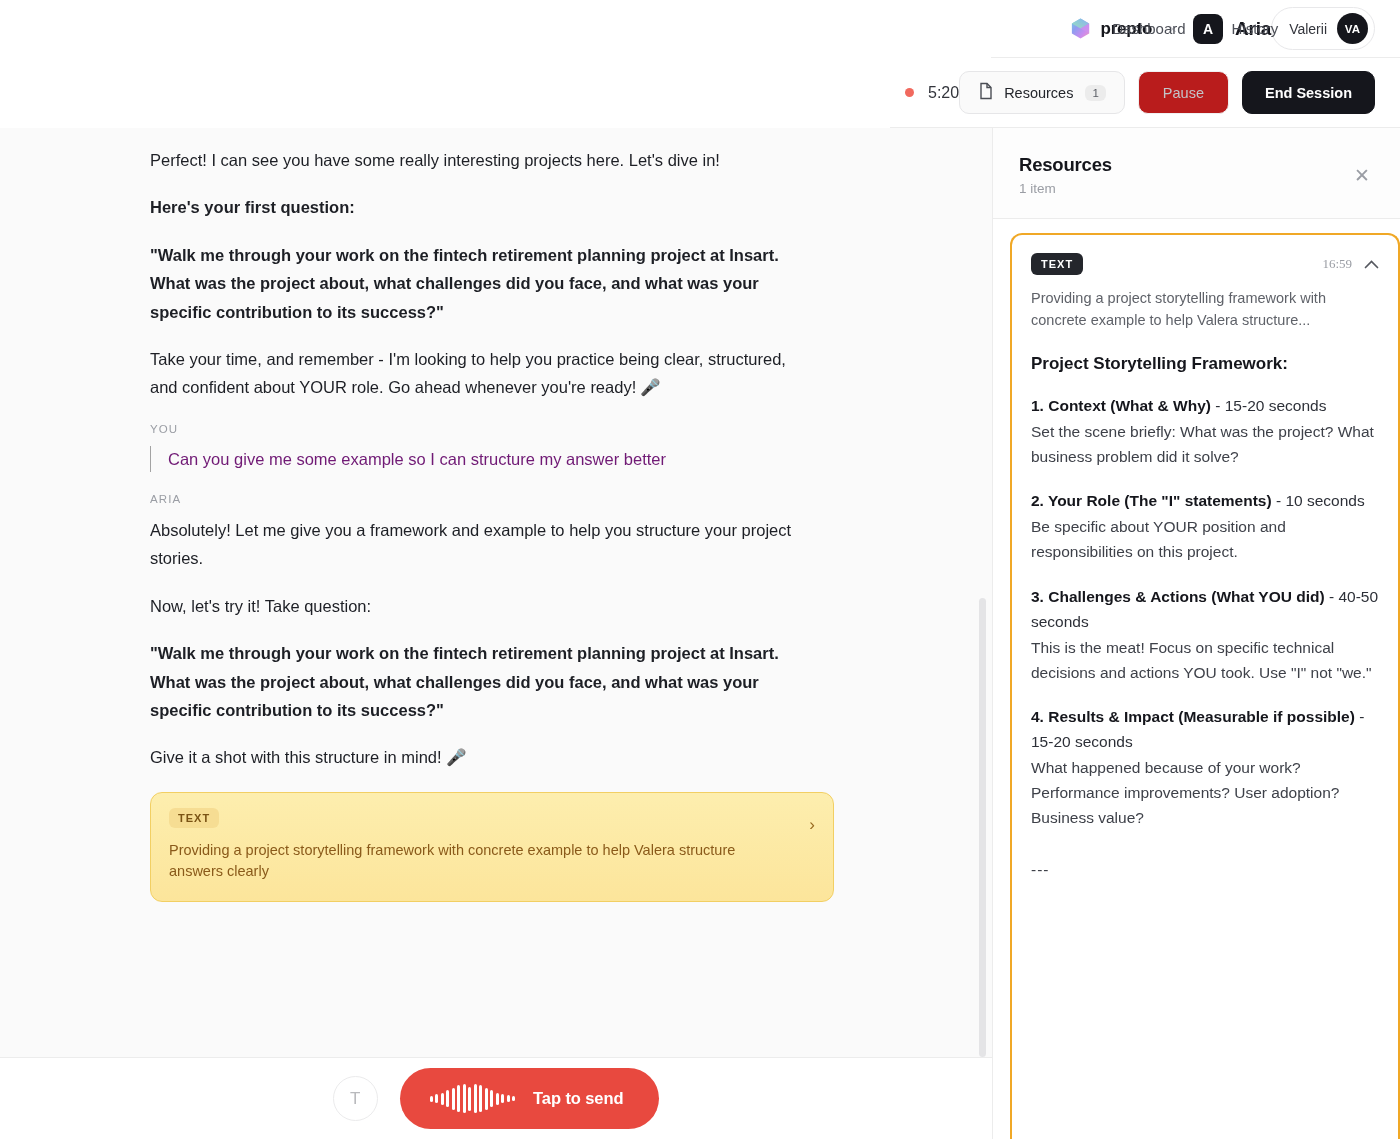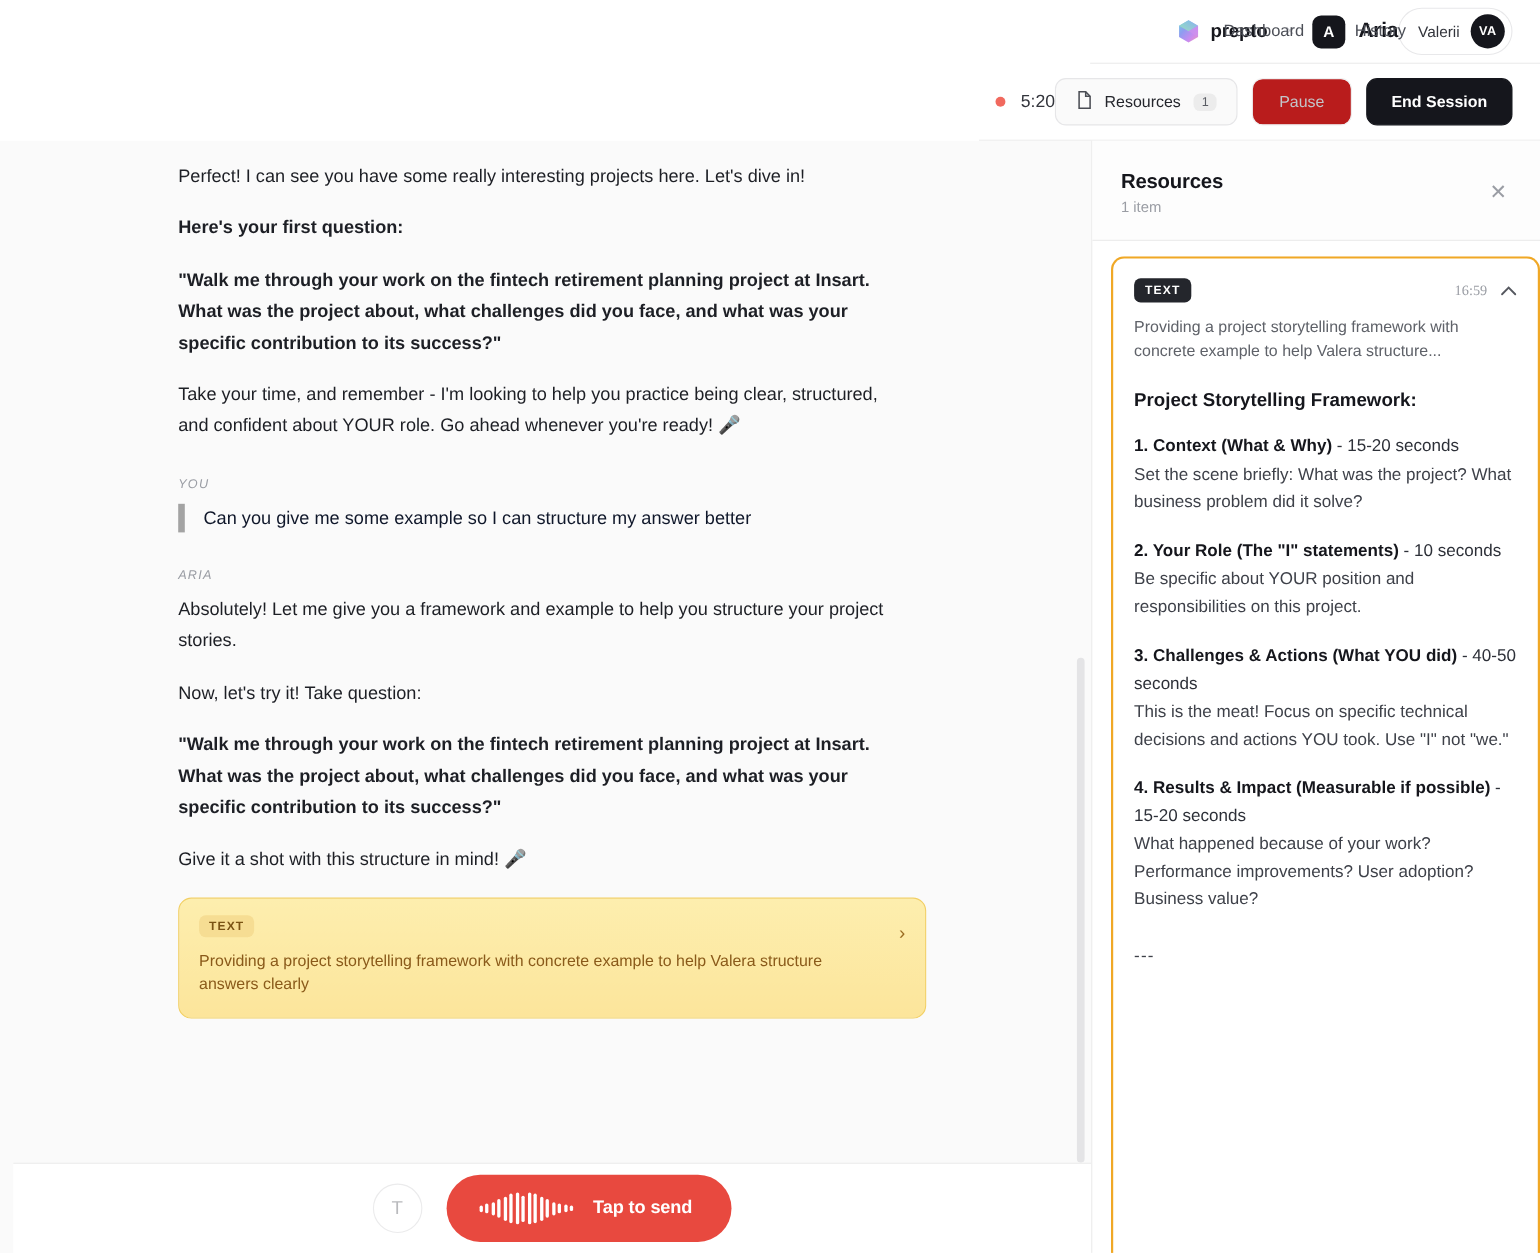--- a/index.html
+++ b/index.html
@@ -80,38 +80,38 @@
   .btn-pause { color: #c3c4c8; border-color: #f0f0f1; padding: 0 24px; }
   .btn-end {
     background: #15161c; color: #fff; border-color: #15161c;
     font-weight: bold; padding: 0 22px;
   }
 
   
   .body-split { flex: 1; display: flex; min-height: 0; }
 
   
-  .chat-col { width: 992px; display: flex; flex-direction: column; min-width: 0; background: #fafafa; padding-left: 12px; }
+  .chat-col { width: 992px; display: flex; flex-direction: column; min-width: 0; background: #fafafa; }
   .chat-scroll {
     flex: 1; overflow: hidden; position: relative;
     padding: 0 150px 0 150px;
   }
   .chat-inner { padding-top: 18px; }
   .msg-p {
     font-size: 16.5px; line-height: 1.72; color: #1d1f25;
     margin-bottom: 19px; max-width: 660px;
   }
   .msg-p.bold { font-weight: bold; }
   .speaker-label {
     font-size: 11.5px; letter-spacing: 1.1px; color: #9a9da4;
-    margin-top: 33px; margin-bottom: 11px; font-style: italic;
+    margin-top: 21px; margin-bottom: 11px;
   }
   .user-quote {
-    border-left: 6px solid #a3a3a3; padding-left: 17px;
-    font-size: 16.5px; color: #0f172a; line-height: 1.6; margin-bottom: 8px;
+    border-left: 1px solid #a3a3a3; padding-left: 17px;
+    font-size: 16.5px; color: #701a75; line-height: 1.6; margin-bottom: 8px;
   }
 
   .res-inline-card {
     margin-top: 20px; max-width: 684px;
     background: linear-gradient(180deg, #fdeeae 0%, #fce59b 100%);
     border: 1px solid #f2cf63; border-radius: 12px;
     padding: 15px 18px 18px 18px; position: relative; cursor: pointer;
   }
   .res-inline-badge {
     display: inline-block; background: #f6dd93; color: #7a5314;

